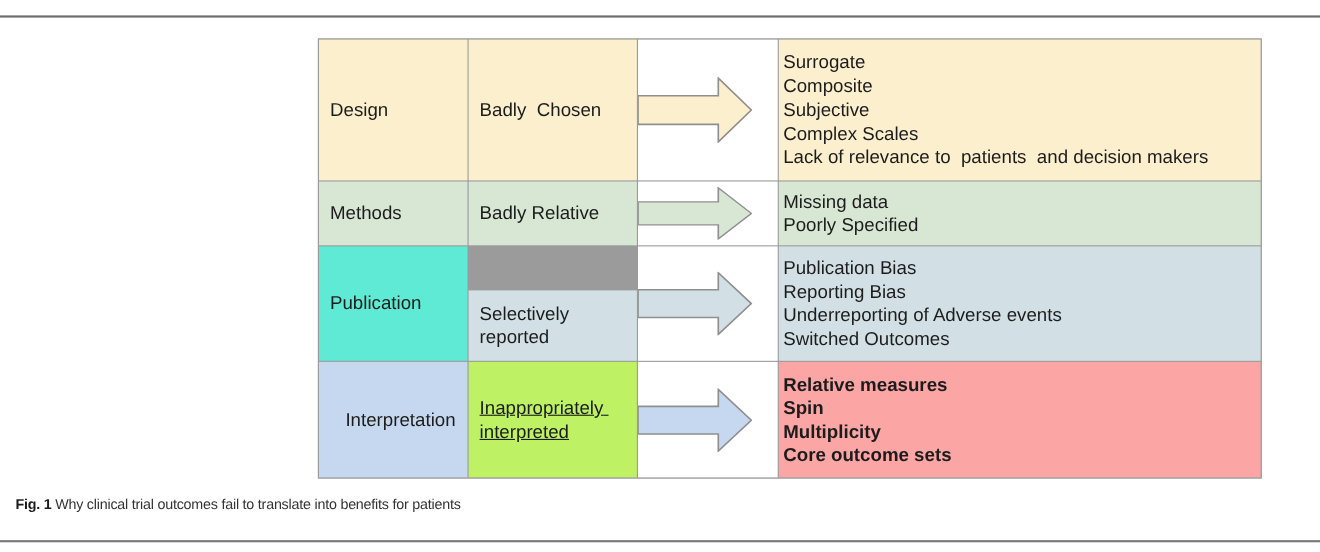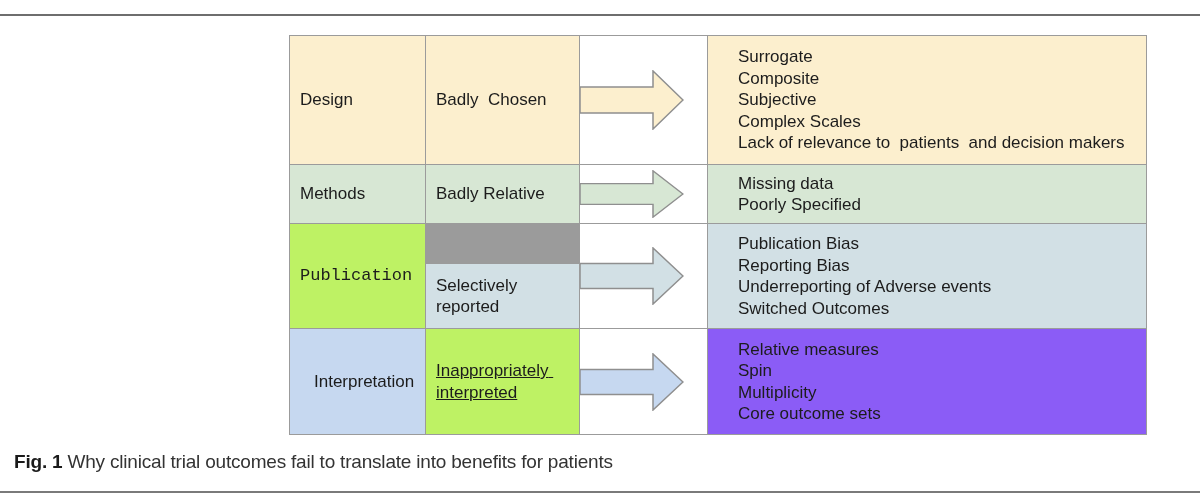--- a/index.html
+++ b/index.html
@@ -27,31 +27,31 @@
     border: 1px solid #9b9b9b;
   }
   .cell {
     display: flex; align-items: center;
     padding: 4px 10px;
     font-size: 17px;
     line-height: 21.5px;
     color: #1c1c1c;
     white-space: pre-wrap;
   }
-  .issues-cell { padding-left: 30px; }
+  .issues-cell { padding-left: 4px; }
   .arrow-cell {
     background: #ffffff !important;
     display: flex; align-items: center;
     padding: 0;
   }
   .arrow-svg { display: block; }
 
   .caption {
     position: absolute; left: 14px; top: 451px;
-    font-size: 19px;
+    font-size: 13px;
     letter-spacing: -0.2px;
     color: #333333;
     white-space: nowrap;
   }
   .caption b { color: #1a1a1a; }
 </style>
 </head>
 <body>
 
 <div class="rule top"></div>
@@ -74,40 +74,40 @@
   <div class="cell" style="background-color: rgb(215, 231, 212);">Methods</div>
   <div class="cell" style="background-color: rgb(215, 231, 212);">Badly Relative</div>
   <div class="arrow-cell">
     <svg class="arrow-svg" width="104" height="48" viewBox="0 0 104 60" preserveAspectRatio="none">
       <polygon stroke="#8f8f8f" stroke-width="1.5" points="0,17 73,17 73,1 103,30 73,59 73,43 0,43" fill="#D7E7D4"></polygon>
     </svg>
   </div>
   <div class="cell issues-cell" style="background-color: rgb(215, 231, 212);">Missing data
 Poorly Specified</div>
 
-  <div class="cell" style="background-color: #bef264; font-family: Liberation Mono, monospace;">Publication</div>
+  <div class="cell" style="background-color: #5eead4;">Publication</div>
   <div class="cell" style="background-color: rgb(210, 224, 229); margin-top: 40px;">Selectively reported</div>
   <div class="arrow-cell">
     <svg class="arrow-svg" width="104" height="58" viewBox="0 0 104 60" preserveAspectRatio="none">
       <polygon stroke="#8f8f8f" stroke-width="1.5" points="0,17 73,17 73,1 103,30 73,59 73,43 0,43" fill="#D2E0E5"></polygon>
     </svg>
   </div>
   <div class="cell issues-cell" style="background-color: rgb(210, 224, 229);">Publication Bias
 Reporting Bias
 Underreporting of Adverse events
 Switched Outcomes</div>
 
   <div class="cell" style="background-color: rgb(198, 216, 240); padding-left: 24px;">Interpretation</div>
   <div class="cell" style="background-color: #bef264; text-decoration: underline;">Inappropriately interpreted</div>
   <div class="arrow-cell">
     <svg class="arrow-svg" width="104" height="58" viewBox="0 0 104 60" preserveAspectRatio="none">
       <polygon stroke="#8f8f8f" stroke-width="1.5" points="0,17 73,17 73,1 103,30 73,59 73,43 0,43" fill="#C6D8F0"></polygon>
     </svg>
   </div>
-  <div class="cell issues-cell" style="background-color: #8b5cf6;">Relative measures
+  <div class="cell issues-cell" style="background-color: #fca5a5; font-weight: bold;">Relative measures
 Spin
 Multiplicity
 Core outcome sets</div>
 
 </div>
 
 <div class="caption">
   <b>Fig. 1</b><span> Why clinical trial outcomes fail to translate into benefits for patients</span>
 </div>
 

